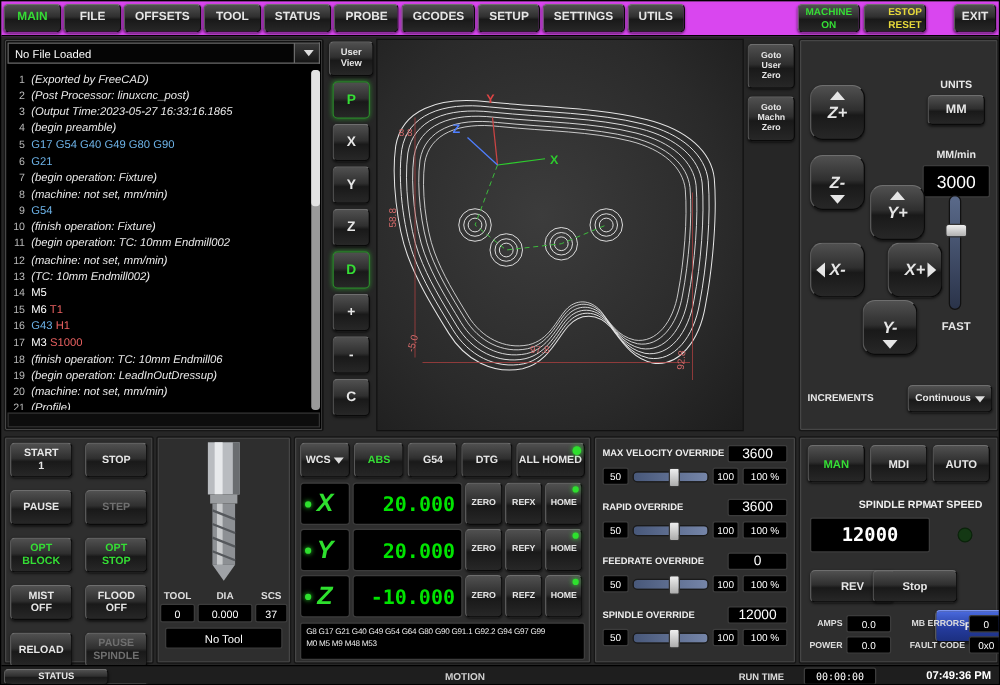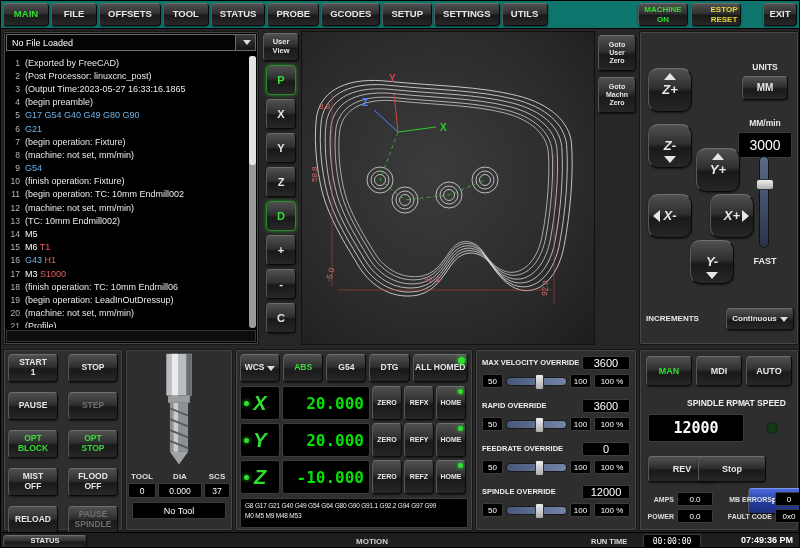--- a/index.html
+++ b/index.html
@@ -17,38 +17,38 @@
   .txt-green{color:#35dd35;}
   .txt-yellow{color:#e6d83a;}
   .dim{color:#6f6f6f;}
   .blackbox{background:#000;border:1px solid #3c3c3c;color:#fff;display:flex;align-items:center;justify-content:center;border-radius:2px;}
   .led{position:absolute;width:7px;height:7px;border-radius:50%;background:#2ee02e;box-shadow:0 0 4px #2ee02e;top:2px;right:2px;}
   .led-host{position:relative;}
   .panel{position:absolute;background:#2e2e2e;border:1px solid #161616;box-shadow:inset 0 0 0 1px #464646;border-radius:2px;}
   .caret-down{width:0;height:0;border-left:4px solid transparent;border-right:4px solid transparent;border-top:5px solid #ddd;display:inline-block;margin-left:3px;}
 
   
-  .topbar{position:absolute;left:0;top:0;width:800px;height:28px;background:#0f766e;border-bottom:1px solid #000;}
+  .topbar{position:absolute;left:0;top:0;width:800px;height:28px;background:#d946ef;border-bottom:1px solid #000;}
   .menu-items{position:absolute;left:2px;top:2px;display:flex;gap:2px;}
   .menu-btn{height:23px;min-width:46px;padding:0 8px;font-size:9.5px;}
   .machine-on-btn{position:absolute;left:637px;top:2px;width:50px;height:23px;font-size:8px;}
   .estop-btn{position:absolute;left:690px;top:2px;width:50px;height:23px;font-size:8px;padding-left:16px;}
   .exit-btn{position:absolute;left:762px;top:2px;width:34px;height:23px;font-size:9.5px;}
 
   
   .gcode-panel{left:2px;top:30px;width:256px;height:314px;background:#000;}
   .file-select{position:absolute;left:2px;top:2px;right:2px;height:17px;display:flex;}
   .file-select-box{flex:1;background:#050505;border:1px solid #6a6a6a;color:#fff;font-size:9px;display:flex;align-items:center;padding:0 5px;}
   .file-select-btn{width:20px;background:linear-gradient(180deg,#3a3a3a,#151515);border:1px solid #6a6a6a;border-left:none;display:flex;align-items:center;justify-content:center;}
   .gcode-view{position:absolute;left:2px;top:24px;right:10px;bottom:16px;background:#000;overflow:hidden;
     font-family:"DejaVu Sans Mono",monospace;font-size:9px;}
   .code-line{height:13.2px;display:flex;align-items:center;white-space:pre;}
   .ln{width:14px;text-align:right;color:#b8b8b8;margin-right:5px;font-size:8.5px;flex:none;}
   .lt{white-space:pre;}
-  .cm{color:#e9e9e9;}
+  .cm{color:#e9e9e9;font-style:italic;}
   .gc{color:#6db3e8;}
   .mc{color:#ffffff;}
   .tc{color:#e86060;}
   .code-scroll{position:absolute;right:2px;top:24px;bottom:16px;width:7px;background:#9a9a9a;border-radius:3px;}
   .code-scroll-thumb{position:absolute;left:0;top:0;width:7px;height:40%;background:#e3e3e3;border-radius:3px;}
   .mdi-entry{position:absolute;left:2px;right:2px;bottom:2px;height:12px;background:#0d0d0d;border:1px solid #333;color:#888;font-size:8px;padding:0 3px;}
 
   
   .view-controls{position:absolute;left:262px;top:32px;width:36px;display:flex;flex-direction:column;gap:4px;align-items:center;}
   .vbtn{width:30px;height:30px;font-size:11px;}

